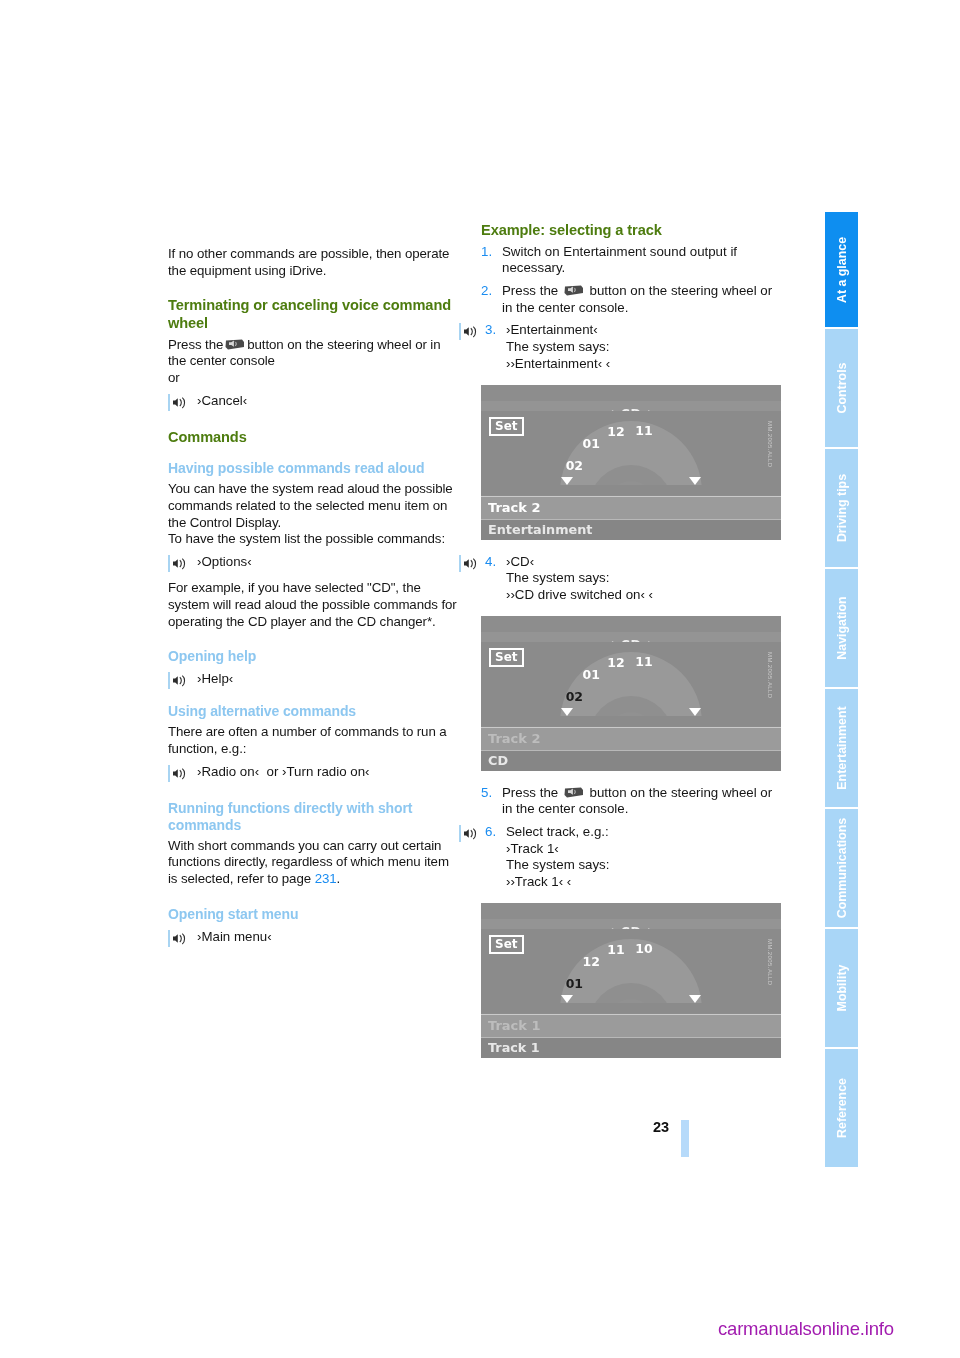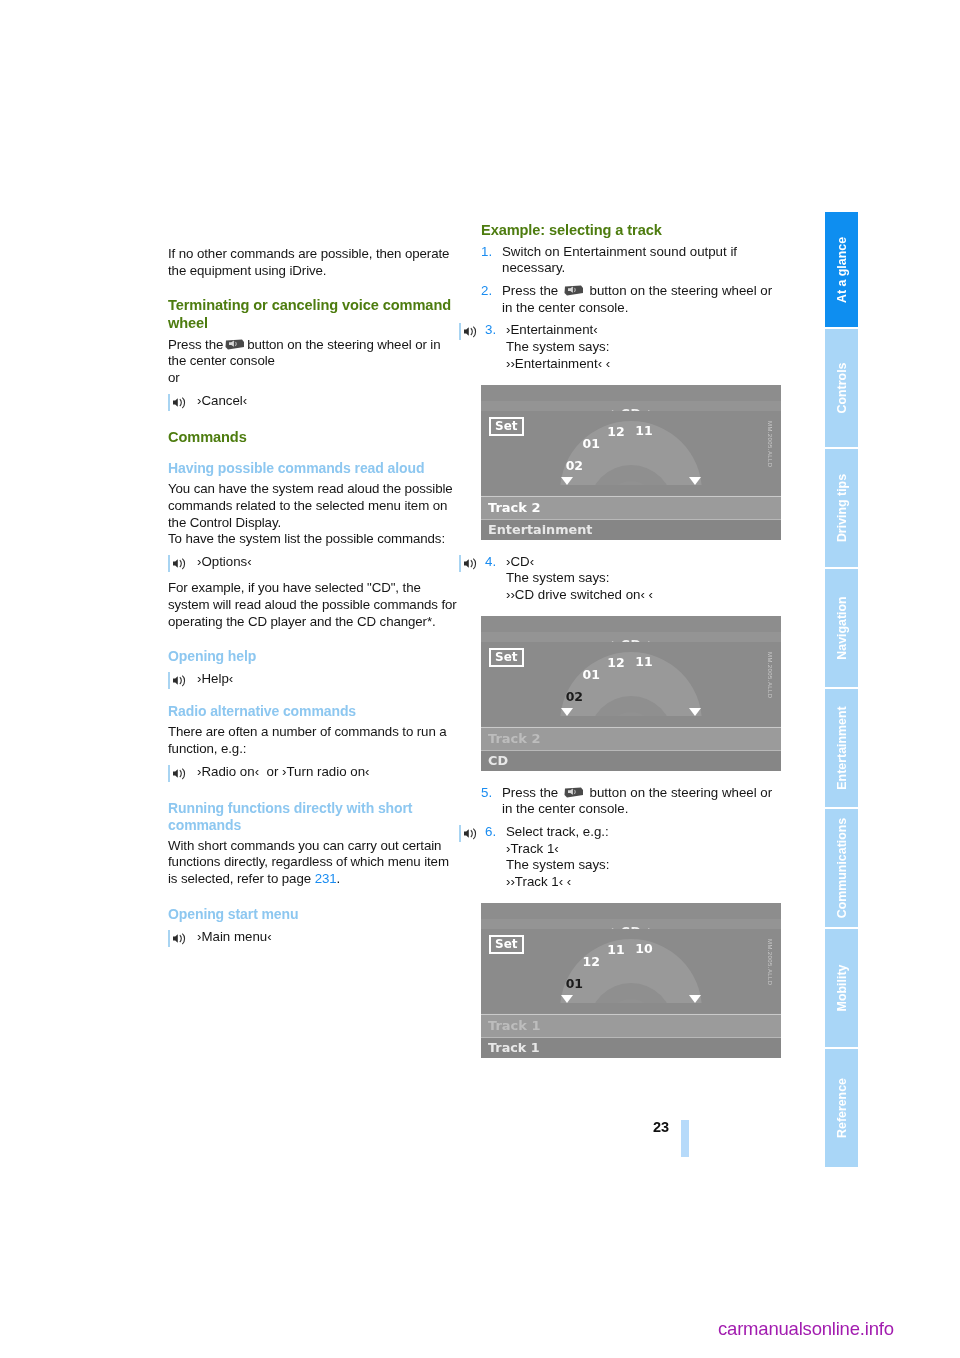--- a/index.html
+++ b/index.html
@@ -405,21 +405,21 @@
             <path d="M1 5.5 h2.2 l2.6 -2.3 v8.6 l-2.6 -2.3 H1 z" fill="#2c2c2c"></path>
             <path d="M7.8 4.2 c2 1.4 2 5.4 0 6.8" stroke="#2c2c2c" stroke-width="1.1" fill="none"></path>
             <path d="M10.3 2.6 c3 2.2 3 8.2 0 10.4" stroke="#2c2c2c" stroke-width="1.1" fill="none"></path>
           </svg>
       </span>
       <span class="vc-text g-open g-close">Help</span>
     </div>
 
     <div class="sp-14"></div>
 
-    <p class="h3">Radio alternative commands</p>
+    <p class="h3">Using alternative commands</p>
     <div class="sp-4"></div>
     <p class="body-text">There are often a number of commands to run a function, e.g.:</p>
     <div class="sp-6"></div>
     <div class="vc-row">
       <span class="vc-icon">
         <svg width="15" height="15" viewBox="0 0 15 15">
             <path d="M1 5.5 h2.2 l2.6 -2.3 v8.6 l-2.6 -2.3 H1 z" fill="#2c2c2c"></path>
             <path d="M7.8 4.2 c2 1.4 2 5.4 0 6.8" stroke="#2c2c2c" stroke-width="1.1" fill="none"></path>
             <path d="M10.3 2.6 c3 2.2 3 8.2 0 10.4" stroke="#2c2c2c" stroke-width="1.1" fill="none"></path>
           </svg>

